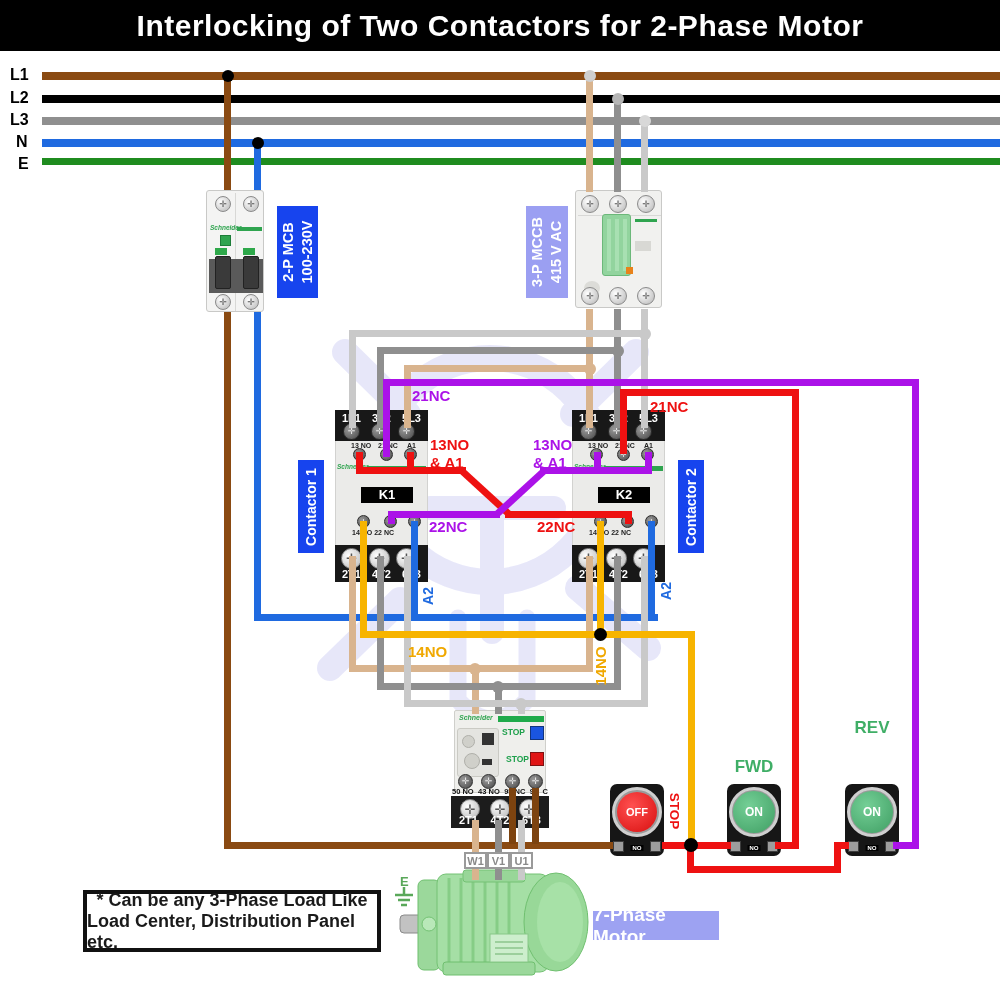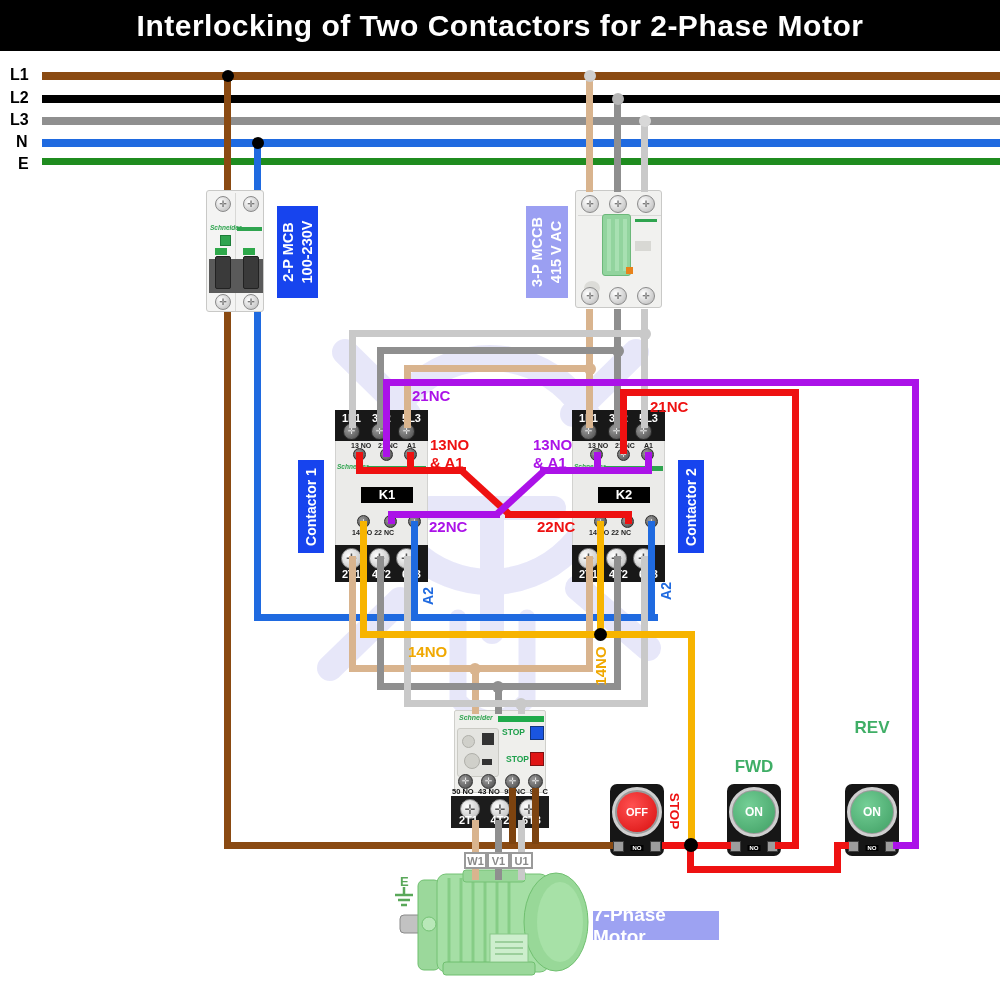--- a/index.html
+++ b/index.html
@@ -319,20 +319,25 @@
   </div>
 
   <div class="abs z5" style="left:593px;top:911px;width:126px;height:29px;background:#9da2f2;color:#fff;font-size:19px;font-weight:bold;display:flex;align-items:center;justify-content:center;">
     <span>7-Phase Motor</span>
   </div>
 
   <div class="wvu" style="left:464px;top:852px;"><span>W1</span></div>
   <div class="wvu" style="left:487px;top:852px;"><span>V1</span></div>
   <div class="wvu" style="left:510px;top:852px;"><span>U1</span></div>
 
+  <div class="abs z5" style="left:83px;top:890px;width:298px;height:62px;background:#fff;border:4px solid #111;box-sizing:border-box;
+              display:flex;flex-direction:column;align-items:center;justify-content:center;font-size:18px;font-weight:600;color:#1a1a1a;">
+    <div>* Can be any 3-Phase Load Like</div>
+    <div>Load Center, Distribution Panel etc.</div>
+  </div>
 
   <i class="w" style="left:224px;top:76px;width:7px;height:114px;background:#8a4a12;"></i>
   <i class="w" style="left:224px;top:312px;width:7px;height:533px;background:#8a4a12;"></i>
   <i class="w" style="left:224px;top:842px;width:389px;height:7px;background:#8a4a12;"></i>
   <i class="w" style="left:509px;top:788px;width:7px;height:56px;background:#7d430f;"></i>
   <i class="w" style="left:532px;top:788px;width:7px;height:56px;background:#7d430f;"></i>
 
   <i class="w" style="left:254px;top:143px;width:7px;height:47px;background:#1f6ae0;"></i>
   <i class="w" style="left:254px;top:312px;width:7px;height:305px;background:#1f6ae0;"></i>
   <i class="w" style="left:254px;top:614px;width:404px;height:7px;background:#1f6ae0;"></i>

